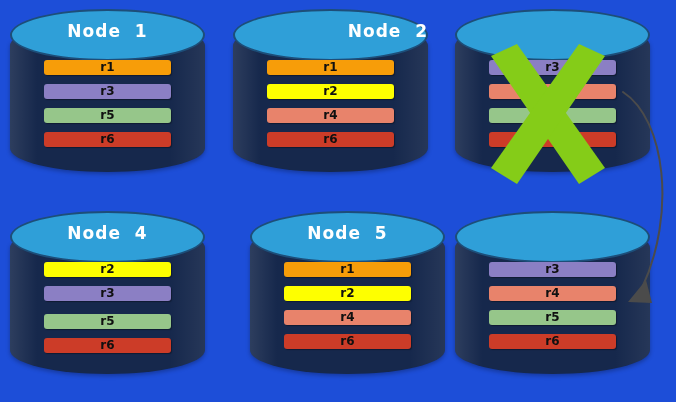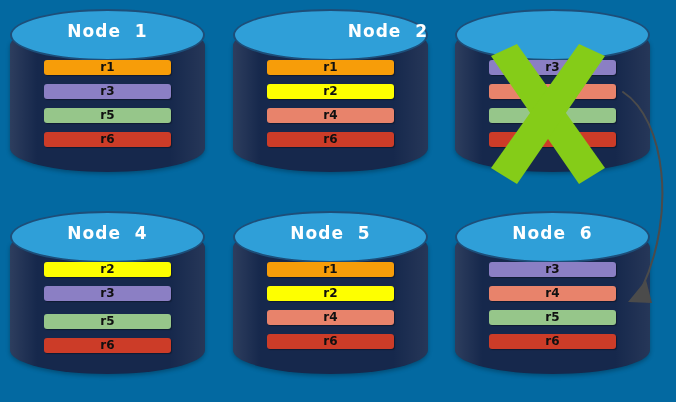--- a/index.html
+++ b/index.html
@@ -4,21 +4,21 @@
 <style>
   html, body {
     margin: 0;
     padding: 0;
     background: #ffffff;
   }
   #canvas {
     position: relative;
     width: 676px;
     height: 402px;
-    background: #0369a1;
+    background: #1d4ed8;
     overflow: hidden;
     font-family: "DejaVu Sans", "Liberation Sans", sans-serif;
   }
 
   
   .node {
     position: absolute;
     width: 195px;
     height: 178px;
   }
@@ -201,21 +201,21 @@
       </div>
       <div class="bar" style="background: rgb(150, 198, 138);">
         <span class="bar-label">r5</span>
       </div>
       <div class="bar" style="background: rgb(204, 60, 40);">
         <span class="bar-label">r6</span>
       </div>
     </div>
   </div>
 
-  <div class="node" style="left:233px; top:206px;">
+  <div class="node" style="left:250px; top:206px;">
     <div class="cyl-body" style="background: rgb(22, 40, 76);"></div>
     <div class="cyl-top" style="background: rgb(47, 159, 216); border-color: rgb(29, 78, 121);"></div>
     <div class="node-title" style="color: rgb(255, 255, 255);">Node  5</div>
     <div class="bars">
       <div class="bar" style="background: rgb(247, 157, 9);">
         <span class="bar-label">r1</span>
       </div>
       <div class="bar" style="background: rgb(254, 255, 0);">
         <span class="bar-label">r2</span>
       </div>
@@ -224,21 +224,20 @@
       </div>
       <div class="bar" style="background: rgb(204, 60, 40);">
         <span class="bar-label">r6</span>
       </div>
     </div>
   </div>
 
   <div class="node" style="left:455px; top:206px;">
     <div class="cyl-body" style="background: rgb(22, 40, 76);"></div>
     <div class="cyl-top" style="background: rgb(47, 159, 216); border-color: rgb(29, 78, 121);"></div>
-    <div class="node-title" style="color: rgb(255, 255, 255);">Node  6</div>
     <div class="bars">
       <div class="bar" style="background: rgb(139, 127, 196);">
         <span class="bar-label">r3</span>
       </div>
       <div class="bar" style="background: rgb(232, 131, 107);">
         <span class="bar-label">r4</span>
       </div>
       <div class="bar" style="background: rgb(150, 198, 138);">
         <span class="bar-label">r5</span>
       </div>

